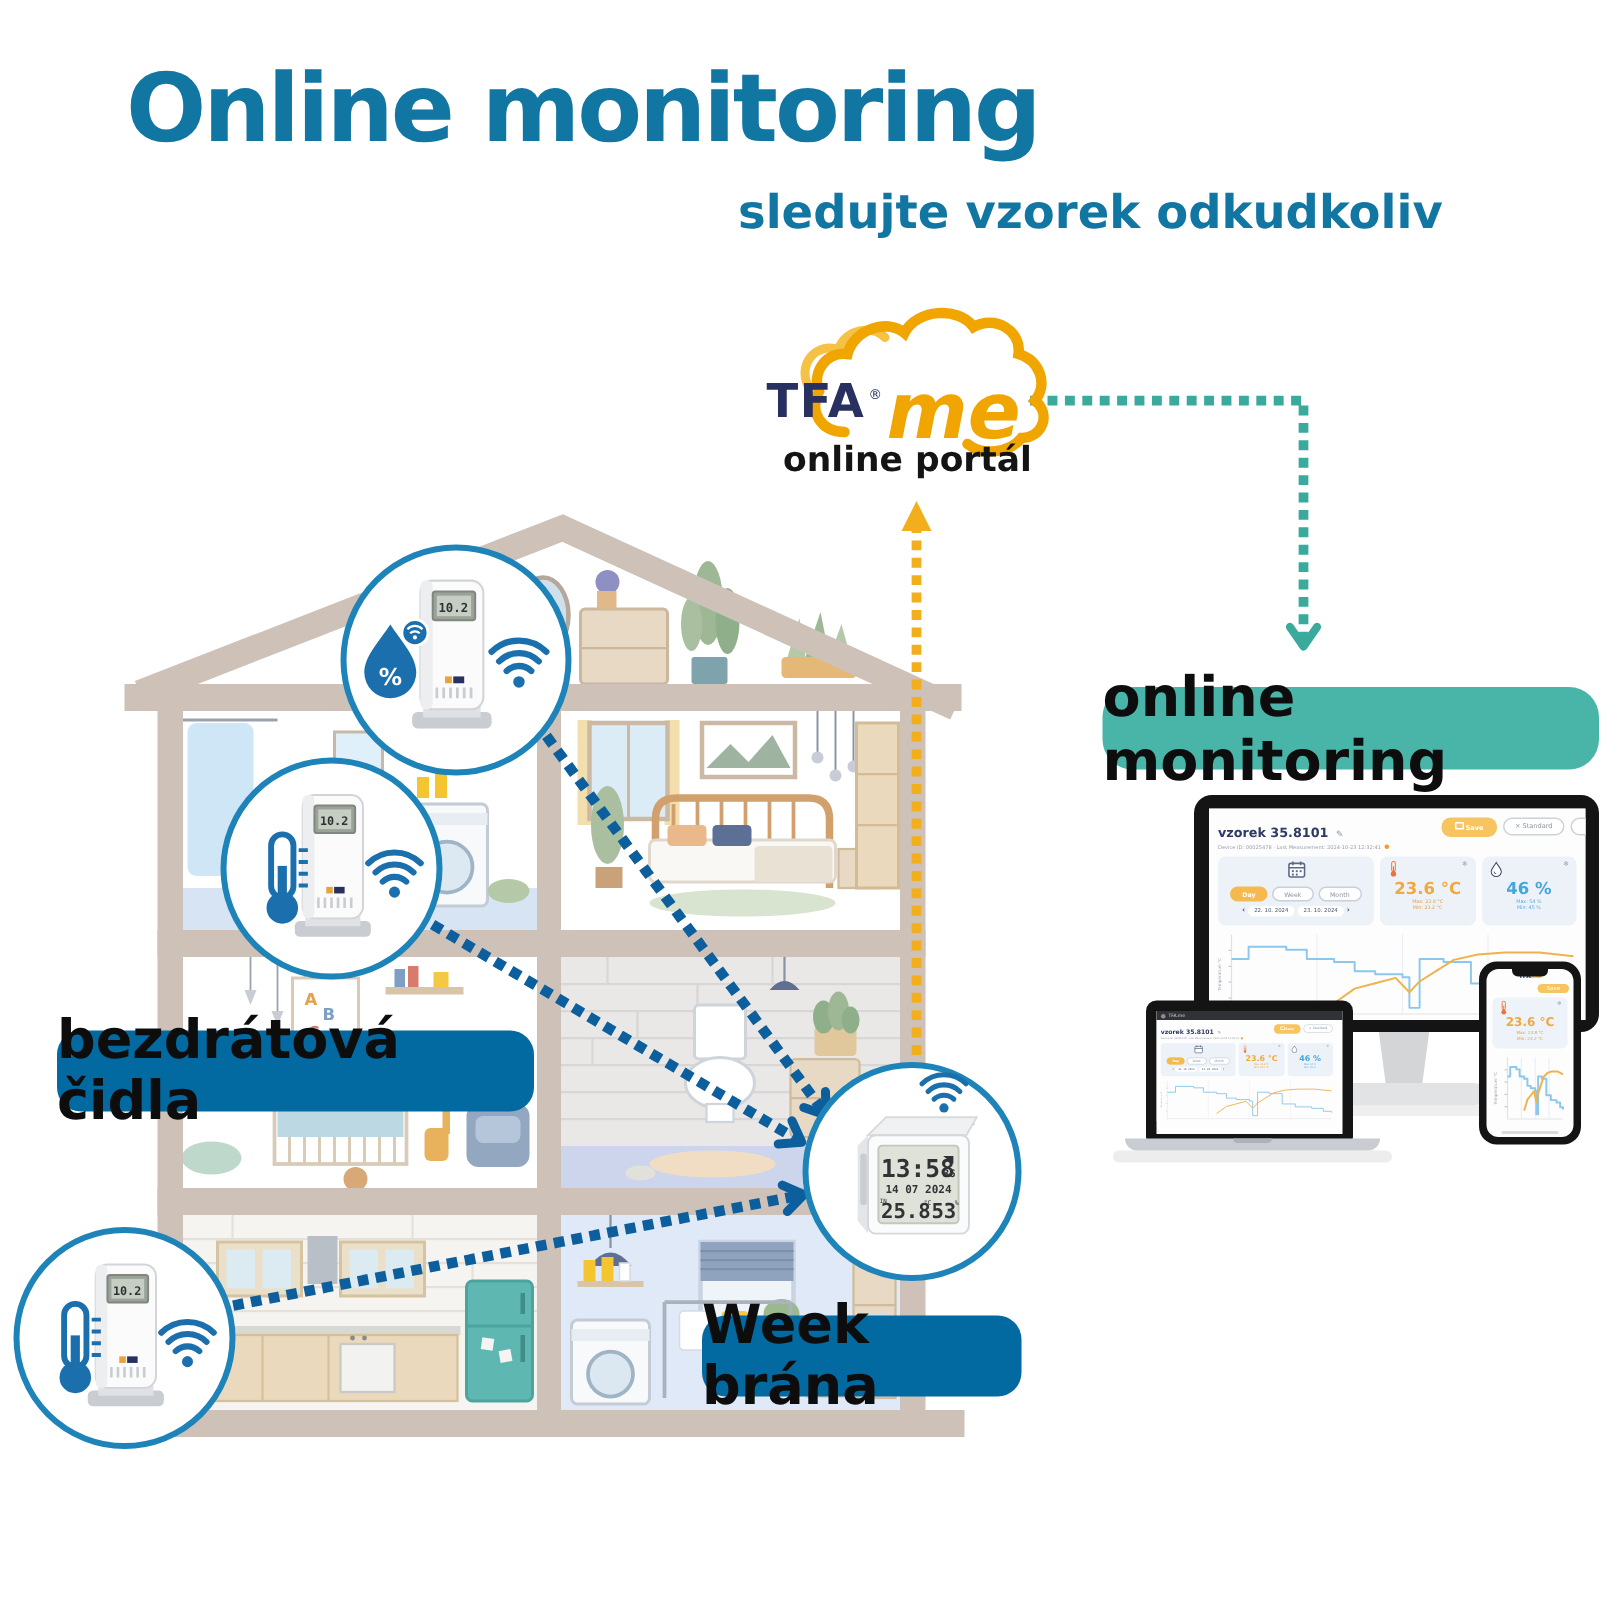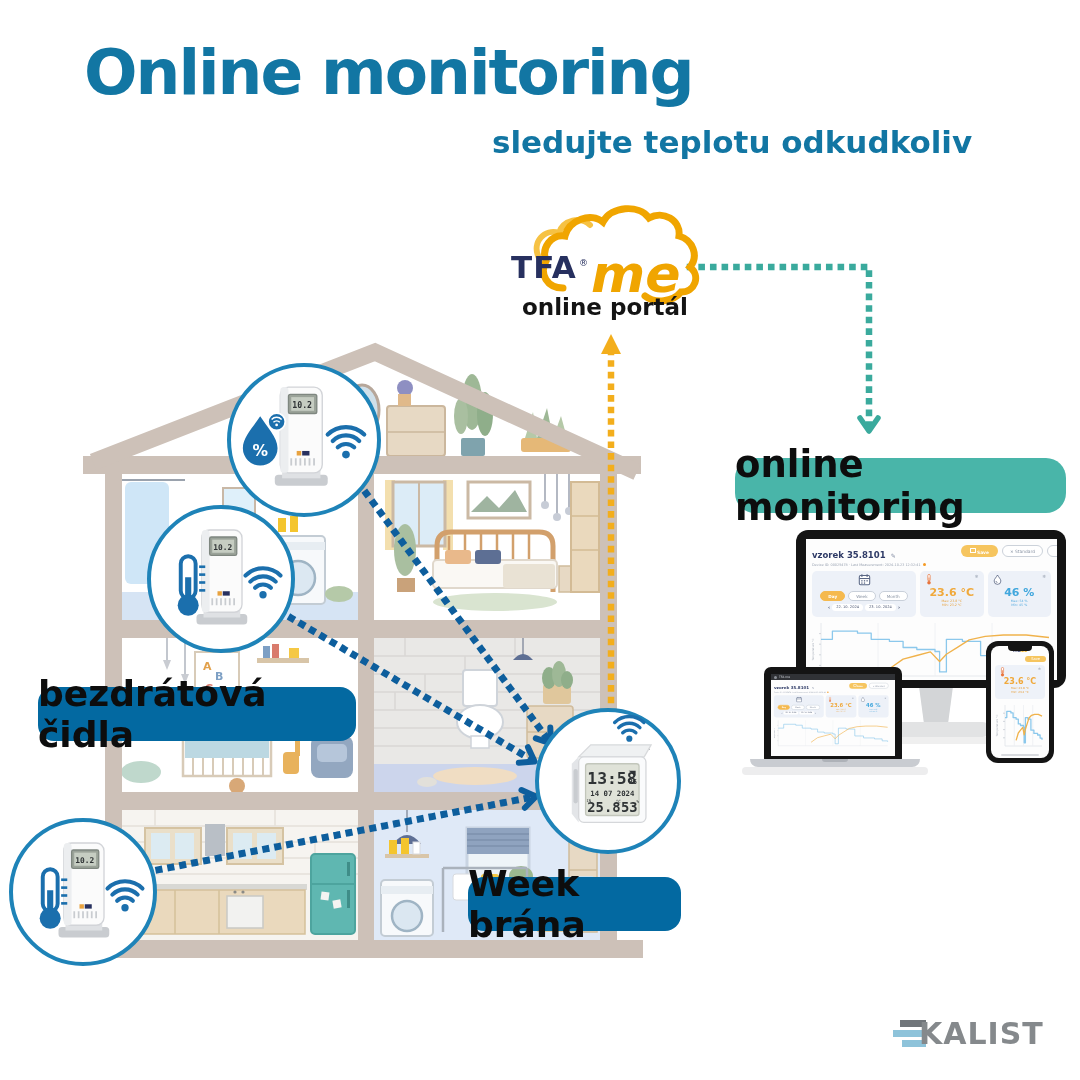--- a/index.html
+++ b/index.html
@@ -97,21 +97,21 @@
   .kalist .word{position:absolute;left:26px;top:0;font-size:30px;font-weight:bold;color:#85898c;letter-spacing:1px;}
 
   .seg{font-family:"DejaVu Sans Mono","Liberation Mono",monospace;}
 </style>
 </head>
 <body>
 
 <div class="canvas">
 
   <div class="abs main-title">Online monitoring</div>
-  <div class="abs sub-title">sledujte teplotu odkudkoliv</div>
+  <div class="abs sub-title">sledujte vzorek odkudkoliv</div>
 
   <svg class="abs" style="left:75px;top:340px;z-index:1;" width="580" height="625" viewBox="0 0 580 625">
 
     <g>
       <rect x="299" y="298" width="226" height="154" fill="#e9e8e6"></rect>
       <g stroke="#d8d7d5" stroke-width="1.5">
         <line x1="299" y1="316" x2="525" y2="316"></line>
           <line x1="299" y1="334" x2="525" y2="334"></line>
         <line x1="299" y1="352" x2="525" y2="352"></line>
           <line x1="299" y1="370" x2="525" y2="370"></line>
@@ -717,20 +717,14 @@
         <line x1="8" y1="27.599999999999998" x2="10" y2="27.599999999999998" stroke="#c8cdd4" stroke-width="0.8"></line>
         <line x1="8" y1="35.800000000000004" x2="10" y2="35.800000000000004" stroke="#c8cdd4" stroke-width="0.8"></line>
         <text x="3.2" y="23.5" font-size="2.8" fill="#a8afba" transform="rotate(-90 3.2 23.5)" text-anchor="middle">Temperature °C</text>
         <polyline points="10.0,15.6 11.8,15.6 11.8,9.3 13.7,9.3 13.7,9.3 15.9,9.3 15.9,10.9 18.1,10.9 18.1,15.6 21.1,15.6 21.1,17.2 23.3,17.2 23.3,21.9 25.5,21.9 25.5,23.5 28.5,23.5 28.5,25.1 29.2,25.1 29.2,40.8 30.4,40.8 30.4,15.6 32.9,15.6 32.9,17.2 35.9,17.2 35.9,28.2 38.9,28.2 38.9,31.4 42.6,31.4 42.6,33.0 45.1,33.0 45.1,36.1 47.0,36.1 47.0,37.7" fill="none" stroke="#8bc8ec" stroke-width="1.3" stroke-linejoin="round"></polyline>
         <polyline points="21.1,38.4 23.3,31.0 25.5,28.2 27.8,25.4 29.2,32.8 30.4,27.2 32.2,21.6 34.0,16.0 36.6,13.3 39.6,12.3 43.3,12.3 47.0,14.2" fill="none" stroke="#f0b24b" stroke-width="1.3" stroke-linejoin="round"></polyline>
       </svg>
     <div class="p-bottom"></div>
   </div>
   <div class="p-notch abs" style="left:1008px;top:646px;z-index:8;"></div>
 
-  <div class="abs kalist" style="z-index:4;">
-    <span class="bar b1"></span>
-    <span class="bar b2"></span>
-    <span class="bar b3"></span>
-    <span class="word">KALIST</span>
-  </div>
 
 </div>
 
 </body></html>

